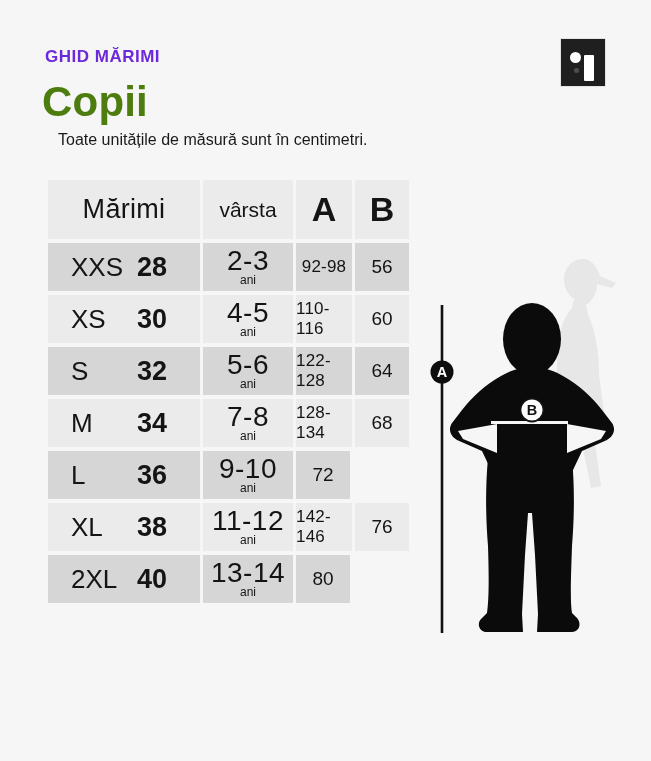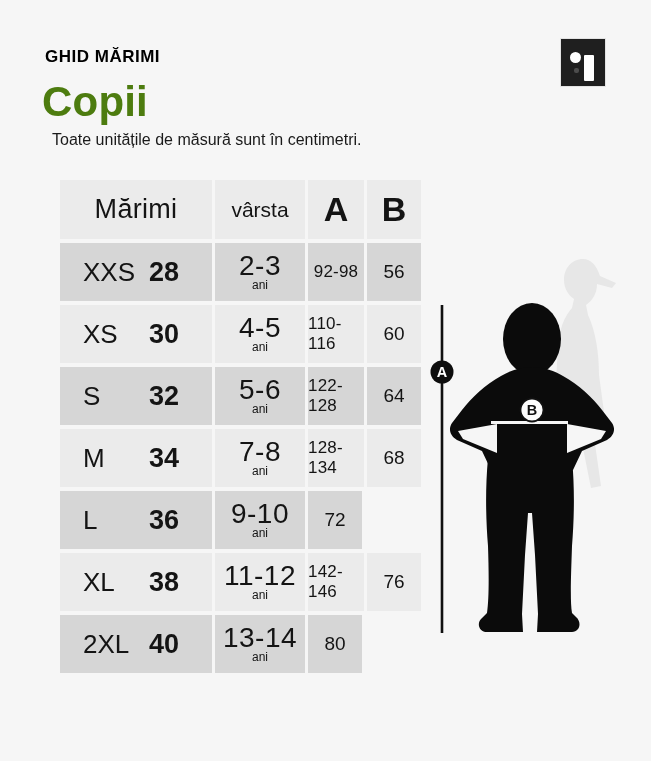--- a/index.html
+++ b/index.html
@@ -9,29 +9,29 @@
     background: #f6f6f6;
     color: #141414;
     overflow: hidden;
   }
   .sheet { position: relative; width: 651px; height: 761px; }
 
   
   .eyebrow {
     position: absolute; left: 45px; top: 47px;
     font-size: 17px; font-weight: 700; letter-spacing: 0.5px;
-    color: #000000;
+    color: #6d28d9;
   }
   .page-title {
     position: absolute; left: 42px; top: 78px;
     font-size: 42px; font-weight: 800; color: #4d7c0f;
     letter-spacing: 0.2px;
   }
   .page-subtitle {
-    position: absolute; left: 52px; top: 131px;
+    position: absolute; left: 58px; top: 131px;
     font-size: 16px; color: #1a1a1a;
   }
 
   
   .logo {
     position: absolute; left: 560px; top: 38px;
     width: 46px; height: 49px;
     background: #1f1f1f;
     border: 1px solid #e3e3e3;
   }
@@ -45,25 +45,25 @@
     width: 5px; height: 5px; border-radius: 2px;
     background: #4c4c4c;
   }
   .logo-bar {
     position: absolute; left: 23px; top: 16px;
     width: 10px; height: 26px; border-radius: 1px;
     background: #ffffff;
   }
 
   
-  .table { position: absolute; left: 60px; top: 180px; }
+  .table { position: absolute; left: 48px; top: 180px; }
   .trow { display: flex; gap: 3px; margin-bottom: 4px; }
   .cell {
     display: flex; align-items: center; justify-content: center;
-    height: 58px;
+    height: 48px;
   }
   .trow.header .cell { height: 59px; }
   .c-size { width: 152px; }
   .c-age  { width: 90px; }
   .c-a    { width: 56px; }
   .c-b    { width: 54px; }
 
   
   .table > div.trow:nth-of-type(odd)  .cell { background: #ebebeb; }
   .table > div.trow:nth-of-type(even) .cell { background: #d6d6d6; }

